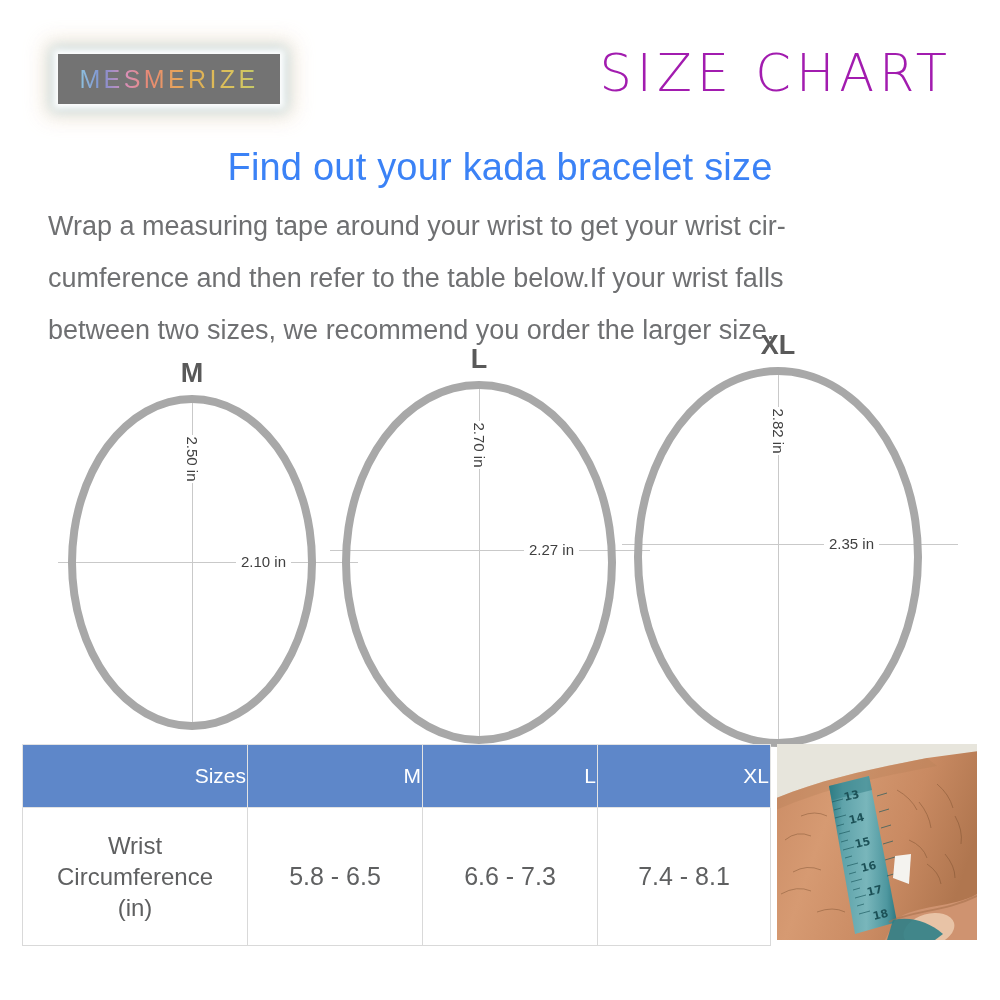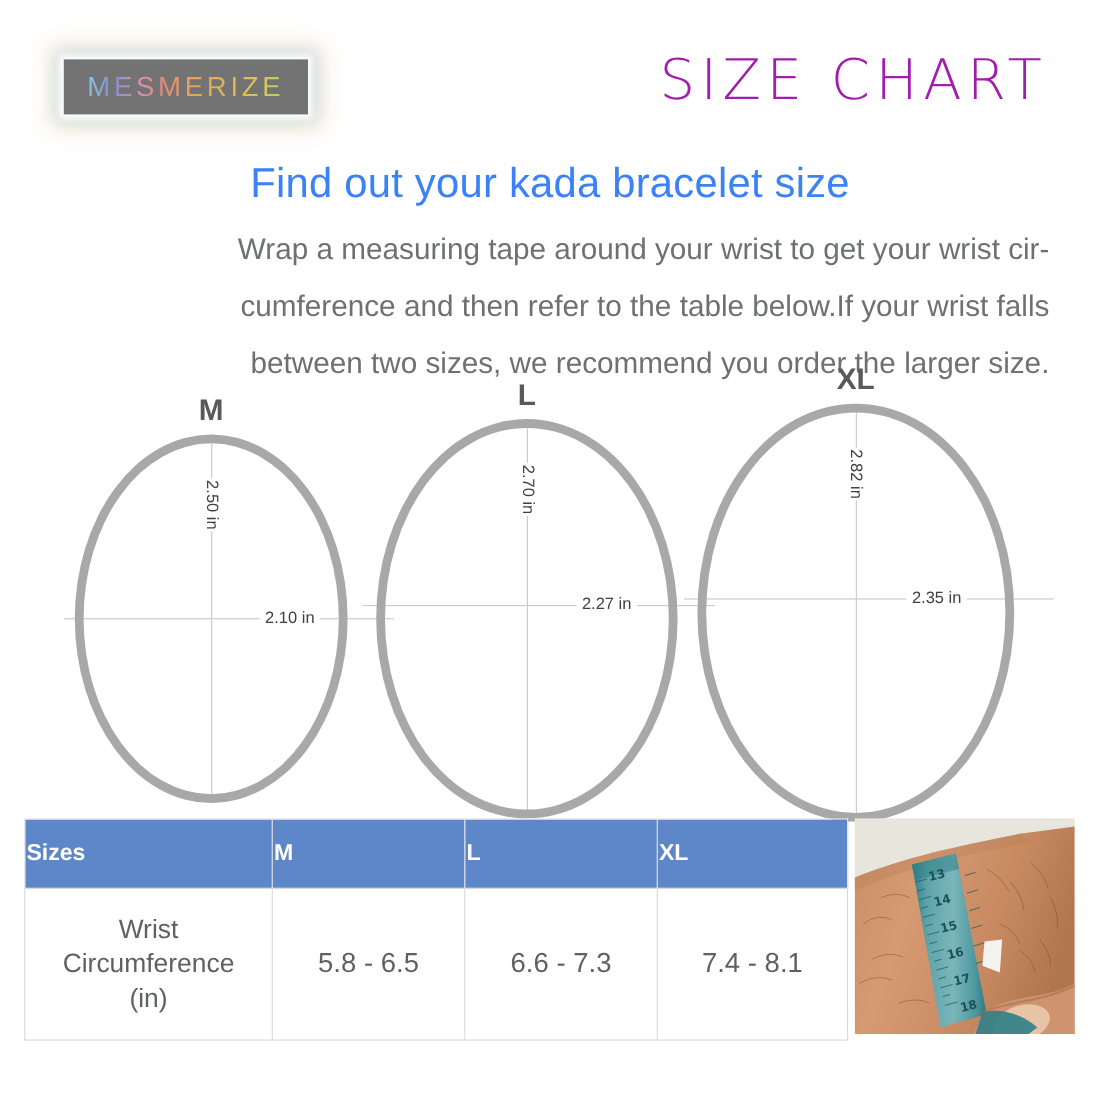--- a/index.html
+++ b/index.html
@@ -74,21 +74,21 @@
     font-size: 38px;
     color: #3b82f6;
     font-weight: 400;
     letter-spacing: .2px;
   }
   #intro-paragraph {
     position: absolute;
     top: 200px;
     left: 48px;
     width: 906px;
-    text-align: right;
+    text-align: left;
     font-size: 27px;
     line-height: 52px;
     color: #6f7072;
     font-weight: 400;
   }
   #intro-paragraph div { white-space: nowrap; }
 
   
   #rings-area {
     position: absolute;
@@ -146,24 +146,24 @@
     left: 22px;
     top: 744px;
     width: 736px;
     border-collapse: collapse;
     table-layout: fixed;
   }
   #size-table th {
     background: #5e87c9;
     color: #ffffff;
     font-size: 21px;
-    font-weight: 700;
+    font-weight: 400;
     height: 60px;
     border: 1px solid #e3e3e3;
-    text-align: left;
+    text-align: right;
     vertical-align: middle;
   }
   #size-table td {
     border: 1px solid #d9d9d9;
     height: 135px;
     text-align: center;
     vertical-align: middle;
     font-size: 25px;
     color: #5f6061;
     background: #ffffff;

